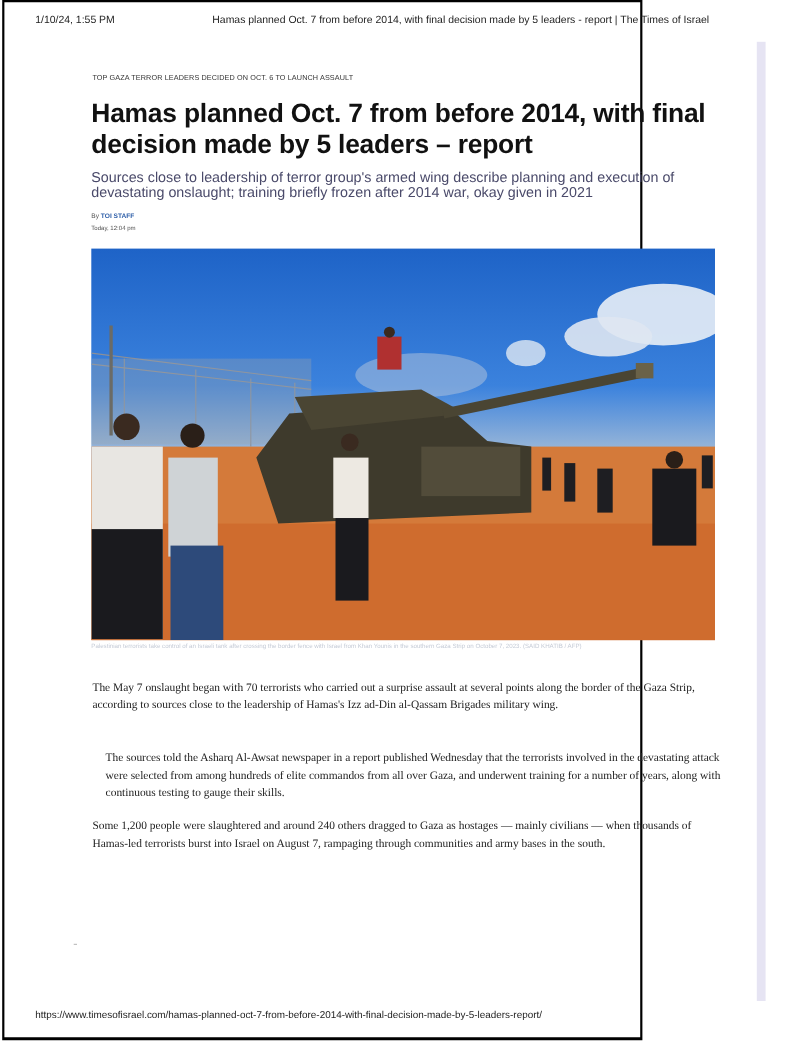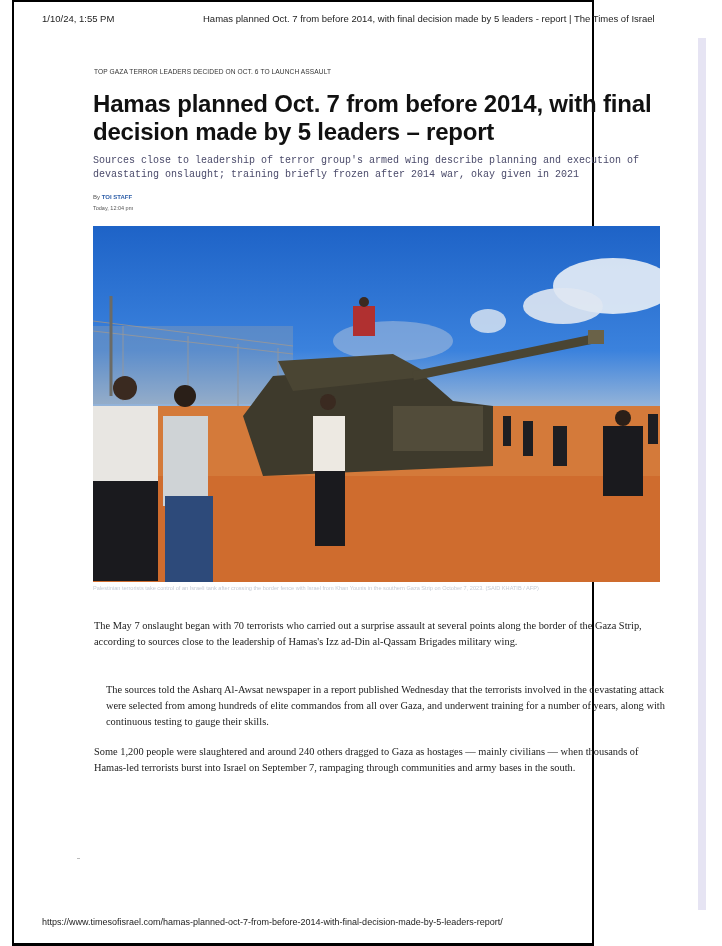--- a/index.html
+++ b/index.html
@@ -1,25 +1,25 @@
 <!DOCTYPE html>
 <html><head>
 <meta charset="utf-8">
 <style>
   * { box-sizing: border-box; margin: 0; padding: 0; }
   html, body { width: 722px; height: 946px; background: #ffffff; overflow: hidden; }
   body { font-family: "Liberation Sans", sans-serif; color: #222; position: relative; }
-  .page-frame { position: absolute; left: 12px; top: 0; width: 582px; height: 946px; border: 2px solid #000; border-bottom-width: 3px; background: #fff; }
+  .page-frame { position: absolute; left: 2px; top: 0; width: 582px; height: 946px; border: 2px solid #000; border-bottom-width: 3px; background: #fff; }
   .print-header { position: absolute; top: 11px; left: 28px; right: 20px; font-size: 9.5px; color: #222; font-family: "Liberation Sans", sans-serif; }
   .print-date { position: absolute; left: 0; top: 0; }
   .print-title { position: absolute; left: 161px; top: 0; white-space: nowrap; }
   .scrollbar { position: absolute; left: 684px; top: 36px; width: 8px; height: 872px; background: #e6e4f3; }
   .kicker { position: absolute; left: 80px; top: 66px; font-size: 6.6px; color: #333; letter-spacing: 0.1px; text-transform: uppercase; font-family: "Liberation Sans", sans-serif; }
   .headline { position: absolute; left: 79px; top: 88px; width: 580px; font-size: 24px; line-height: 28px; font-weight: bold; color: #111; font-family: "Liberation Sans", sans-serif; letter-spacing: -0.2px; }
-  .subhead { position: absolute; left: 79px; top: 152px; width: 580px; font-size: 10px; line-height: 14px; color: #4a4a6a; font-family: Liberation Mono, monospace; }
+  .subhead { position: absolute; left: 79px; top: 152px; width: 580px; font-size: 13px; line-height: 14px; color: #4a4a6a; font-family: Liberation Sans, sans-serif; }
   .byline { position: absolute; left: 79px; top: 192px; font-size: 6px; color: #555; }
   .byline .author { color: #2d5ea8; font-weight: bold; }
   .dateline { position: absolute; left: 79px; top: 203px; font-size: 5.5px; color: #555; }
   .hero { position: absolute; left: 79px; top: 224px; width: 567px; height: 356px; overflow: hidden; background: linear-gradient(180deg, #1e63c7 0%, #3b82dd 35%, #9cb8d8 52%, #c8905a 60%, #d9803f 78%, #c8682e 100%); }
   .hero svg { position: absolute; left: 0; top: 0; }
   .caption { position: absolute; left: 79px; top: 582px; width: 570px; font-size: 5.6px; line-height: 8px; color: #c5cbd6; }
   .body-para { position: absolute; left: 80px; width: 572px; font-size: 10.4px; line-height: 16px; color: #222; font-family: "Liberation Serif", serif; }
   .p1 { top: 616px; }
   .p2 { top: 680px; margin-left: 12px; }
   .p3 { top: 742px; }
@@ -99,21 +99,21 @@
         <rect x="410" y="190" width="8" height="30"></rect>
         <rect x="555" y="188" width="10" height="30"></rect>
       </g>
     </svg>
   </div>
 
   <p class="caption">Palestinian terrorists take control of an Israeli tank after crossing the border fence with Israel from Khan Younis in the southern Gaza Strip on October 7, 2023. (SAID KHATIB / AFP)</p>
 
   <p class="body-para p1">The May 7 onslaught began with 70 terrorists who carried out a surprise assault at several points along the border of the Gaza Strip, according to sources close to the leadership of Hamas's Izz ad-Din al-Qassam Brigades military wing.</p>
   <p class="body-para p2">The sources told the Asharq Al-Awsat newspaper in a report published Wednesday that the terrorists involved in the devastating attack were selected from among hundreds of elite commandos from all over Gaza, and underwent training for a number of years, along with continuous testing to gauge their skills.</p>
-  <p class="body-para p3">Some 1,200 people were slaughtered and around 240 others dragged to Gaza as hostages — mainly civilians — when thousands of Hamas-led terrorists burst into Israel on September 7, rampaging through communities and army bases in the south.</p>
+  <p class="body-para p3">Some 1,200 people were slaughtered and around 240 others dragged to Gaza as hostages — mainly civilians — when thousands of Hamas-led terrorists burst into Israel on August 7, rampaging through communities and army bases in the south.</p>
 
   <div class="stray-dot"></div>
 
   <div class="print-footer">
     <span class="print-url">https://www.timesofisrael.com/hamas-planned-oct-7-from-before-2014-with-final-decision-made-by-5-leaders-report/</span>
     <span class="print-page">1/5</span>
   </div>
 </div>
 
 </body></html>

